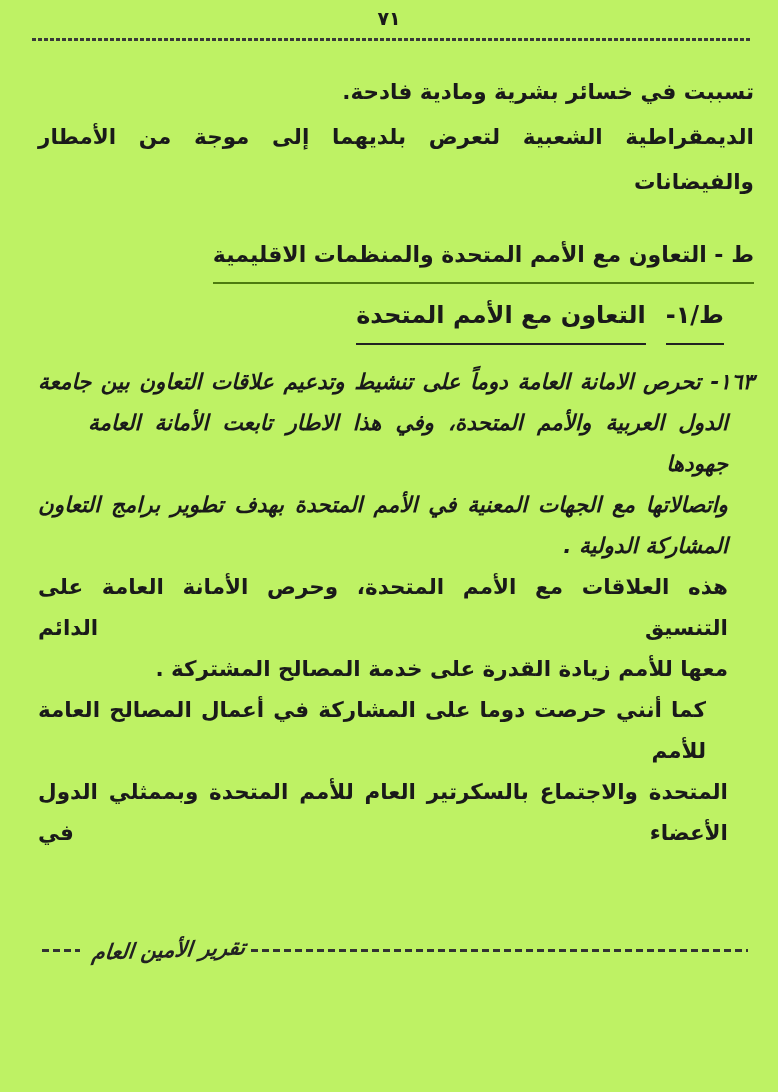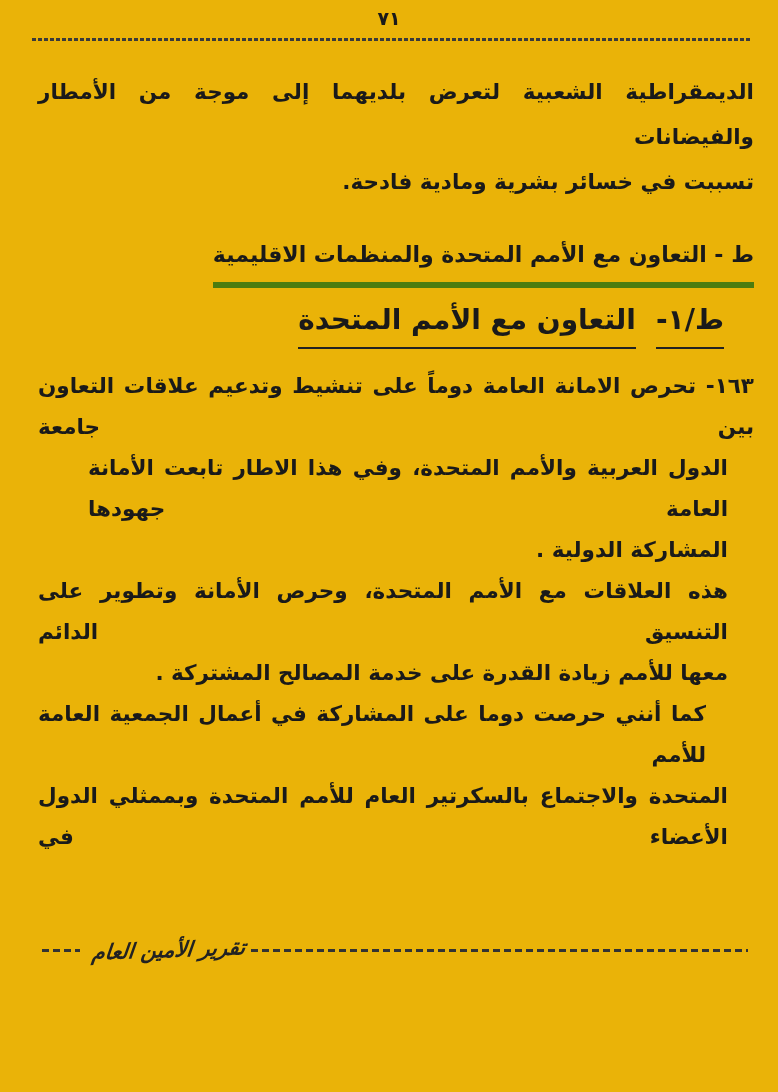--- a/index.html
+++ b/index.html
@@ -1,19 +1,19 @@
 <!DOCTYPE html>
 <html lang="ar" dir="rtl"><head>
 <meta charset="utf-8">
 <style>
   html,body{margin:0;padding:0;}
   .page{
     position:relative;
     width:778px;height:1092px;
-    background:#eab308;
+    background:#bef264;
     color:#1a1a1a;
     font-family:"DejaVu Sans", sans-serif;
     direction:rtl;
     overflow:hidden;
     box-sizing:border-box;
     font-weight:600;
   }
   .pagenum{
     text-align:center;
     padding-top:7px;
@@ -33,31 +33,31 @@
   .intro{ margin-top:28px; line-height:45px; }
   .line{ text-align:justify; text-justify:inter-word; }
   .fill{ text-align-last:justify; }
   .end{ text-align:right; text-align-last:right; }
   .ind1{ padding-right:26px; }
   .sub1{ padding-right:48px; }
   .inL50{ padding-left:50px; }
   .h-main{ margin:30px 0 0 0; text-align:right; font-size:22px; }
   .h-main .u{
     display:inline-block;
-    border-bottom:6px solid #4d7c0f;
+    border-bottom:2px solid #4d7c0f;
     padding-bottom:7px;
   }
-  .h-sub{ margin:11px 30px 0 0; text-align:right; font-size:28px; }
+  .h-sub{ margin:11px 30px 0 0; text-align:right; font-size:24px; }
   .h-sub .u{
     display:inline-block;
     border-bottom:2px solid #222;
     padding-bottom:7px;
   }
   .h-sub .lbl{ margin-left:20px; }
-  .blk{ margin-top:16px; }
+  .blk{ margin-top:16px;font-style:italic; }
   .footer{
     position:absolute;
     left:42px;right:30px;top:938px;
     display:flex;
     flex-direction:row;
     direction:ltr;
     align-items:center;
   }
   .dashes{
     height:3px;
@@ -79,45 +79,46 @@
 <body>
 
 <div class="page">
 
   <div class="pagenum">٧١</div>
 
   <div class="rule toprule"></div>
 
   <div class="body">
     <div class="intro">
+      <div class="line end">تسببت في خسائر بشرية ومادية فادحة.</div>
       <div class="line fill">الديمقراطية الشعبية لتعرض بلديهما إلى موجة من الأمطار والفيضانات</div>
-      <div class="line end">تسببت في خسائر بشرية ومادية فادحة.</div>
     </div>
 
     <div class="h-main">
       <span class="u">ط - التعاون مع الأمم المتحدة والمنظمات الاقليمية</span>
     </div>
 
     <div class="h-sub">
       <span class="u lbl">ط/١-</span><span class="u">التعاون مع الأمم المتحدة</span>
     </div>
 
     <div class="blk">
       <div class="line fill">١٦٣- تحرص الامانة العامة دوماً على تنشيط وتدعيم علاقات التعاون بين جامعة</div>
       <div class="line fill ind1 inL50">الدول العربية والأمم المتحدة، وفي هذا الاطار تابعت الأمانة العامة  جهودها</div>
+      <div class="line fill ind1">واتصالاتها مع الجهات المعنية في الأمم المتحدة بهدف تطوير برامج التعاون</div>
       <div class="line end ind1">المشاركة الدولية .</div>
     </div>
 
     <div>
-      <div class="line fill ind1">هذه العلاقات مع الأمم المتحدة، وحرص الأمانة  وتطوير على التنسيق الدائم</div>
+      <div class="line fill ind1">هذه العلاقات مع الأمم المتحدة، وحرص الأمانة  العامة على التنسيق الدائم</div>
       <div class="line end ind1">معها للأمم زيادة القدرة على خدمة المصالح المشتركة .</div>
     </div>
 
     <div>
-      <div class="line fill sub1">كما أنني حرصت دوما على المشاركة في  أعمال الجمعية العامة للأمم</div>
+      <div class="line fill sub1">كما أنني حرصت دوما على المشاركة في  أعمال المصالح العامة للأمم</div>
       <div class="line fill ind1">المتحدة والاجتماع بالسكرتير العام للأمم المتحدة وبممثلي الدول الأعضاء في</div>
 
     </div>
 
   </div>
 
   <div class="footer">
     <div class="dashes dash-short"></div>
     <div class="signature">تقرير الأمين العام</div>
     <div class="dashes dash-long"></div>

